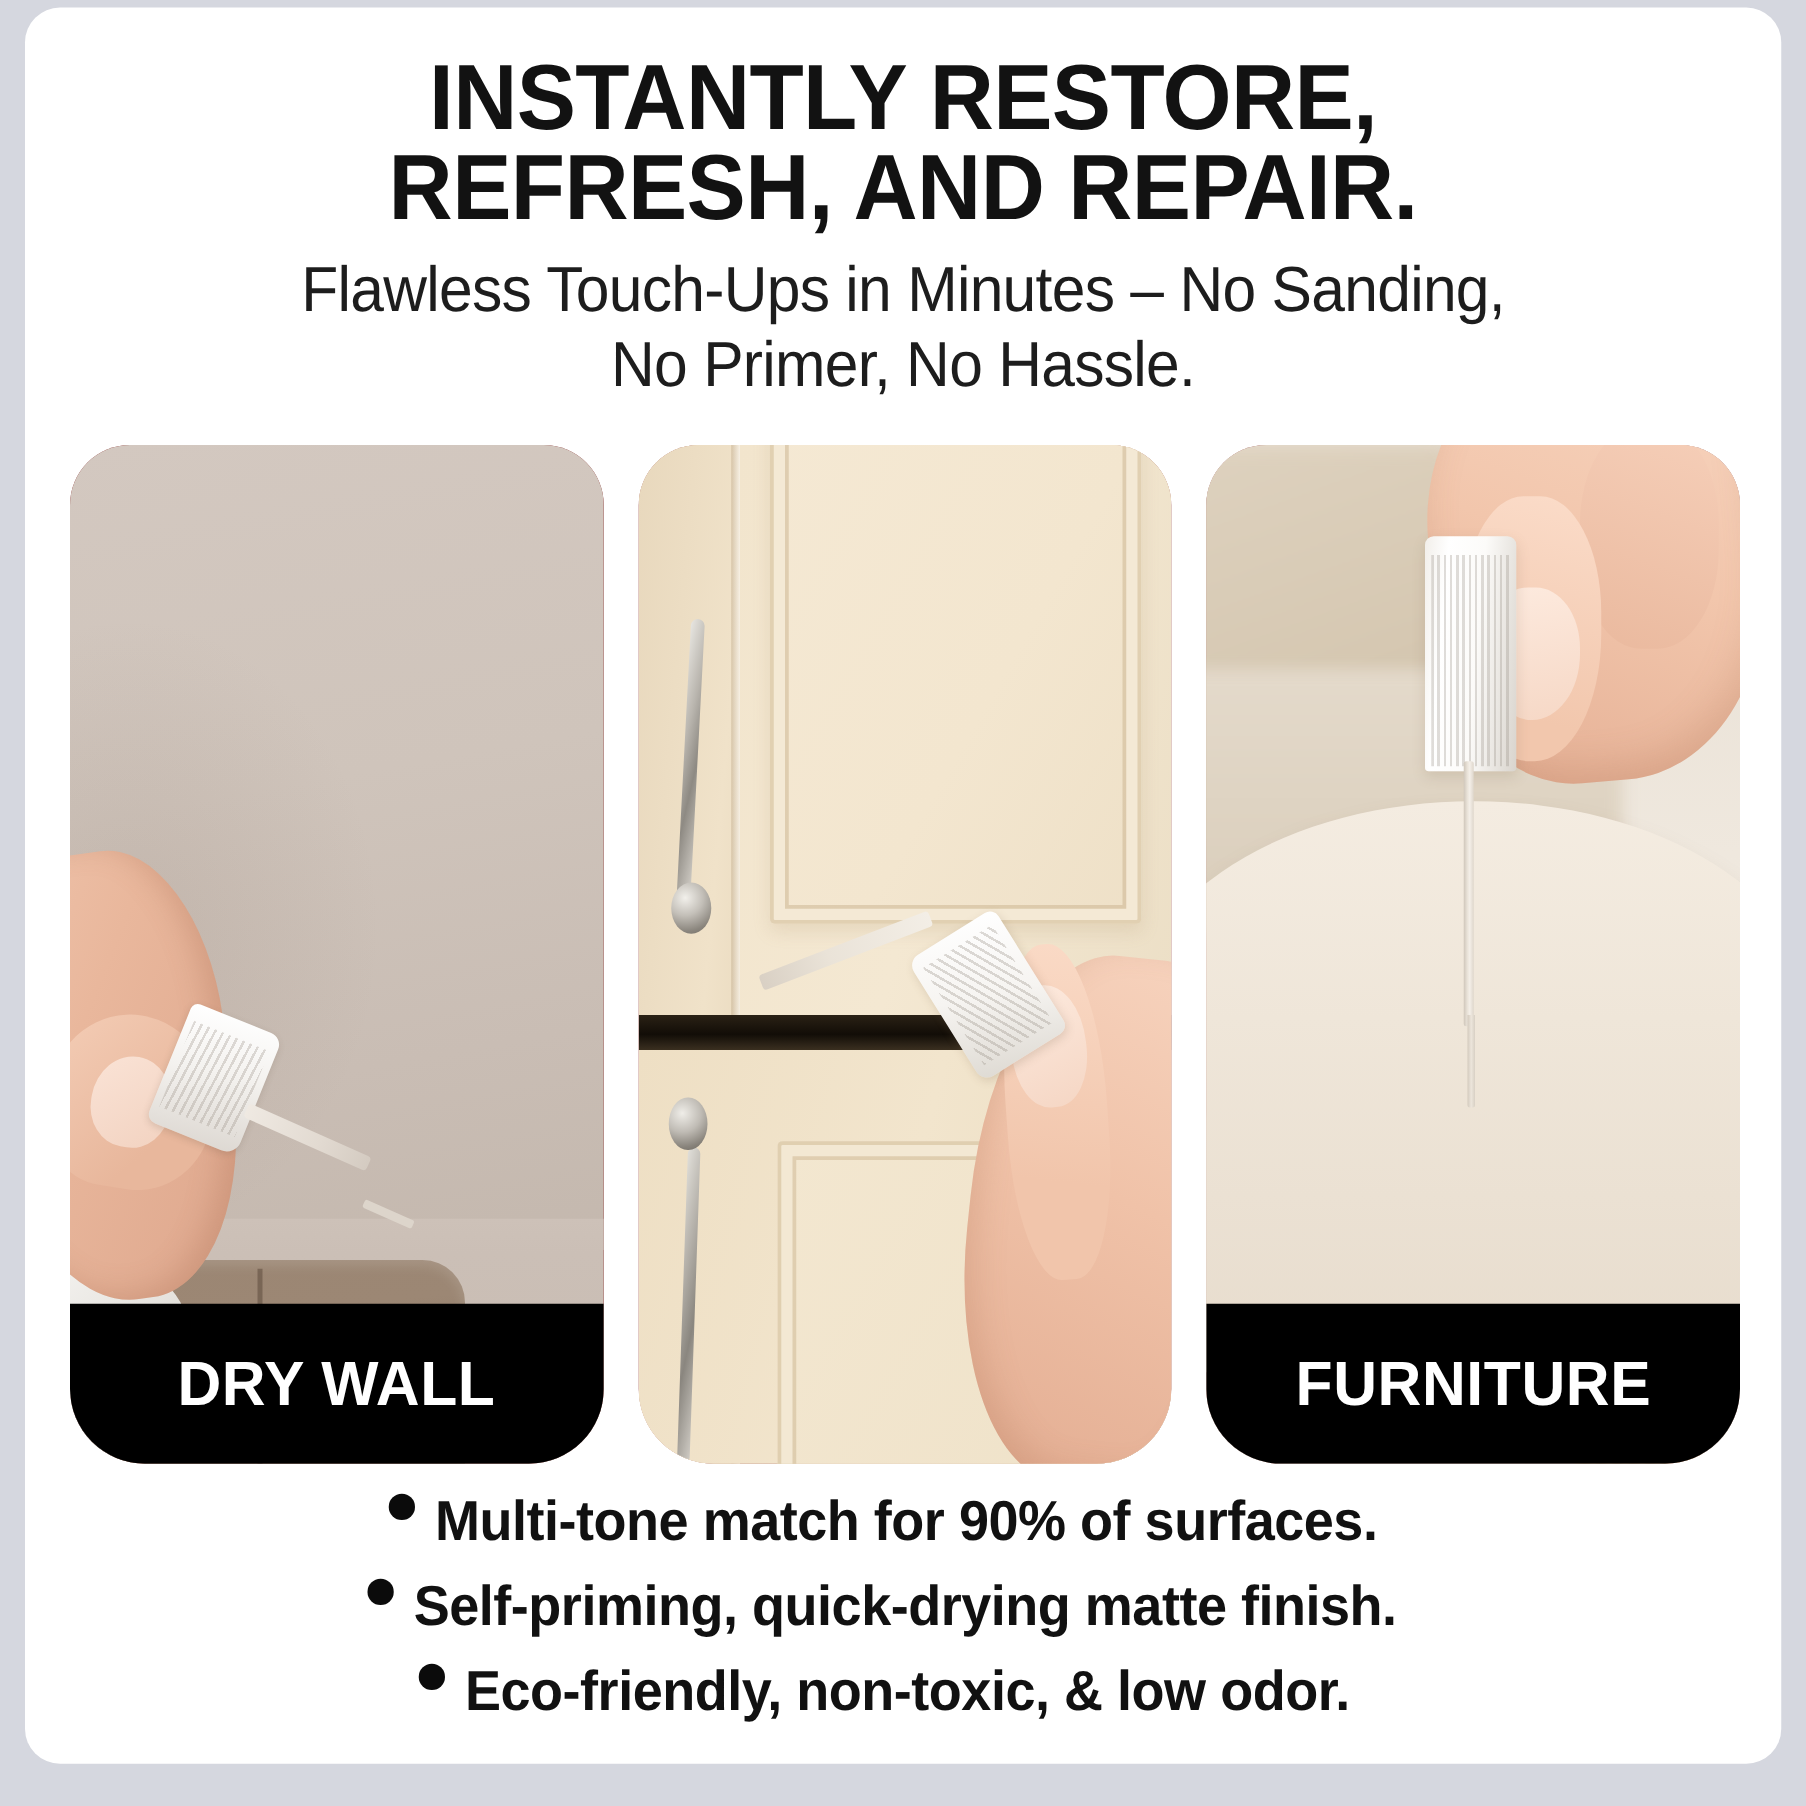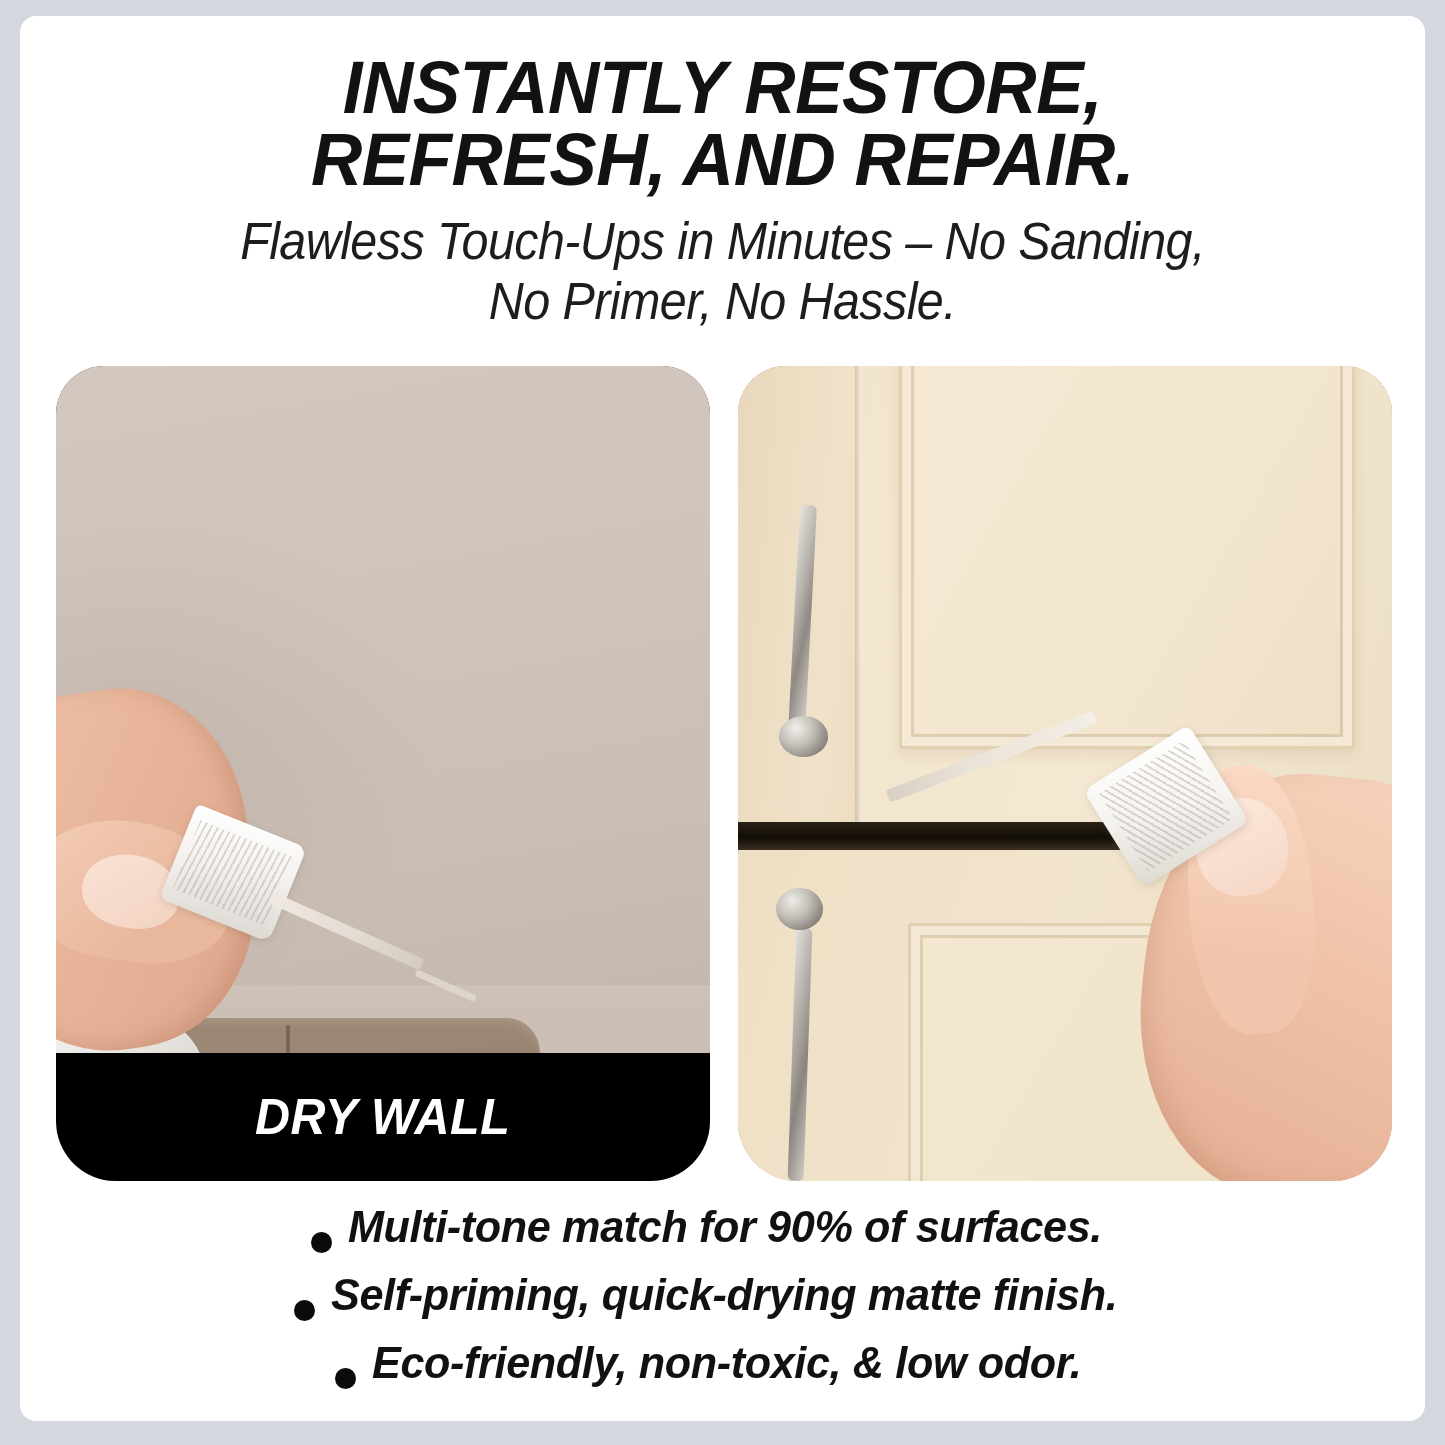--- a/index.html
+++ b/index.html
@@ -12,26 +12,25 @@
 
   body {
     background: #d5d7df;
     font-family: "Liberation Sans", sans-serif;
     -webkit-font-smoothing: antialiased;
   }
 
   
   .card {
     position: absolute;
-    left: 20px; top: 16px;
+    left: 20px; top: 6px;
     width: 1405px; height: 1405px;
     background: #ffffff;
-    border-radius: 16px;
+    border-radius: 28px;
     overflow: hidden;
-    font-style: italic;
   }
 
   
   .headline {
     position: absolute;
     left: 0; top: 36px;
     width: 1405px;
     text-align: center;
     color: #121212;
     font-weight: 700;
@@ -443,21 +442,21 @@
     position: absolute;
     left: 0; top: 1185px;
     width: 1405px;
     display: flex;
     flex-direction: column;
     align-items: center;
     gap: 16px;
   }
   .bullet-row {
     display: flex;
-    align-items: flex-end;
+    align-items: flex-start;
     gap: 16px;
   }
   .dot {
     width: 21px; height: 21px;
     background: #0b0b0b;
     border-radius: 50%;
     flex: 0 0 auto;
     margin-top: 4px;
   }
   .bullet-text {
@@ -523,20 +522,41 @@
         <div class="p2-handle-bot"></div>
         <div class="p2-knob-bot"></div>
         <div class="p2-hand"></div>
         <div class="p2-finger"></div>
         <div class="p2-nail"></div>
         <div class="p2-cap"></div>
         <div class="p2-needle"></div>
       </div>
     </div>
 
+    <div class="panel">
+      <div class="photo">
+        <div class="p3-bg"></div>
+        <div class="p3-sofa"></div>
+        <div class="p3-sofa2"></div>
+        <div class="p3-floor"></div>
+        <div class="p3-leg"></div>
+        <div class="p3-table-edge"></div>
+        <div class="p3-table"></div>
+        <div class="p3-hand"></div>
+        <div class="p3-knuckle"></div>
+        <div class="p3-finger"></div>
+        <div class="p3-nail"></div>
+        <div class="p3-cap"></div>
+        <div class="p3-needle"></div>
+        <div class="p3-tip"></div>
+      </div>
+      <div class="banner">
+        <span class="banner-label">FURNITURE</span>
+      </div>
+    </div>
 
   </div>
 
   <ul class="bullets">
     <li class="bullet-row">
       <span class="dot"></span>
       <span class="bullet-text">Multi-tone match for 90% of surfaces.</span>
     </li>
     <li class="bullet-row">
       <span class="dot"></span>

